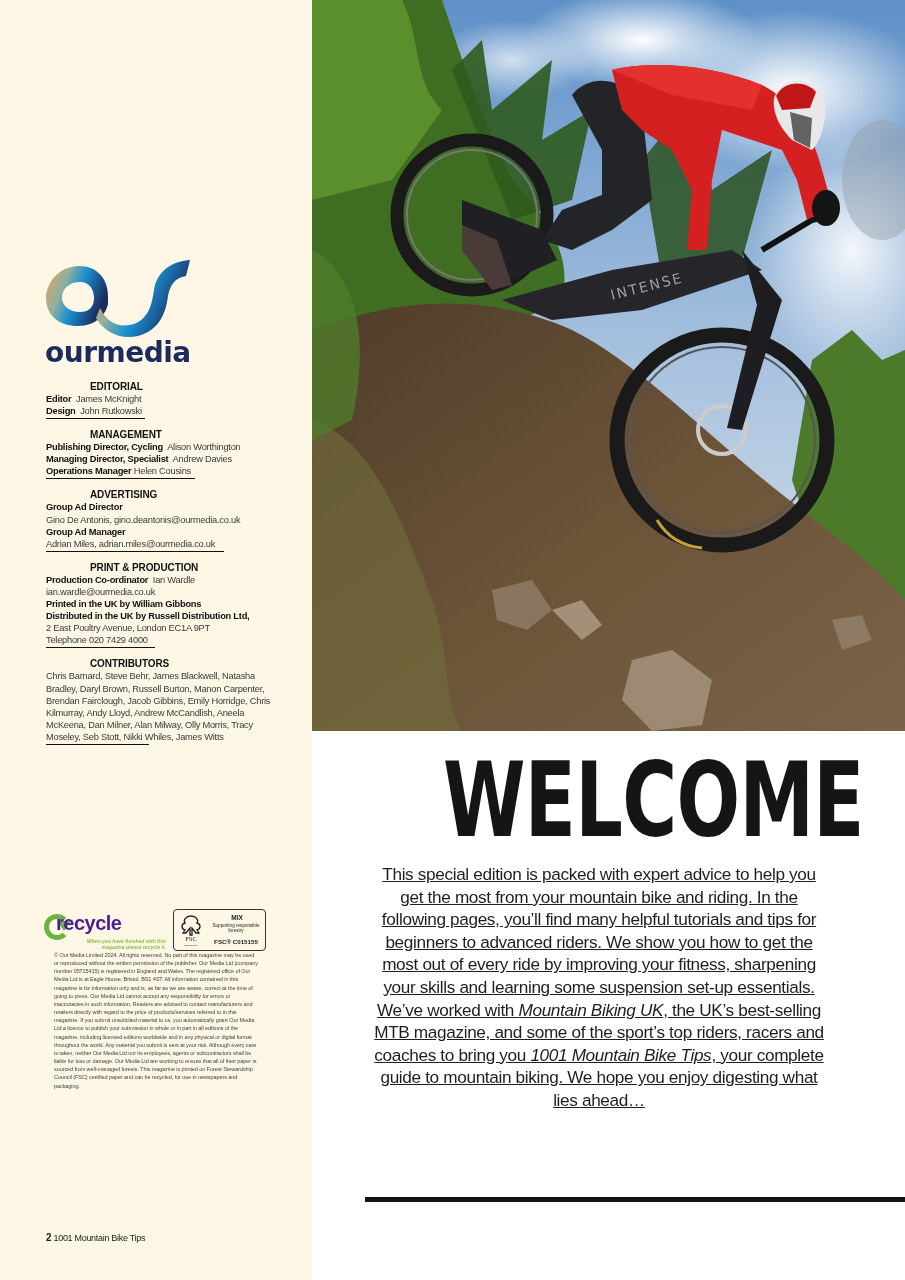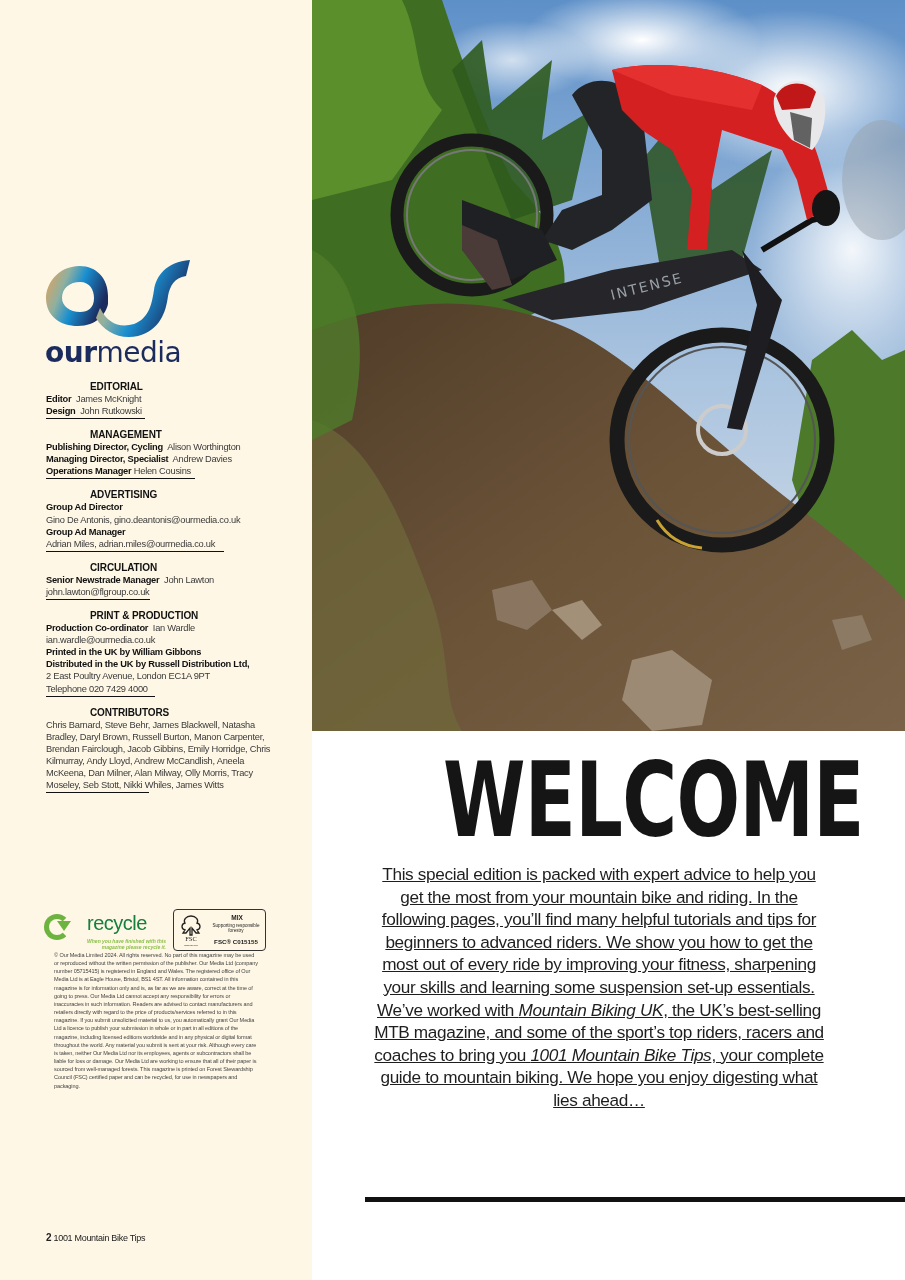--- a/index.html
+++ b/index.html
@@ -11,43 +11,43 @@
     position: absolute; left: 0; top: 0; width: 312px; height: 1280px;
     background: #fef7e6;
   }
   .logo { position: absolute; left: 42px; top: 256px; width: 152px; height: 112px; }
   .logo-word {
     position: absolute; left: 45px; top: 336px;
     font-family: "DejaVu Sans", sans-serif; font-size: 28px; letter-spacing: -0.5px;
     color: #1b2b5e; line-height: 34px;
   }
   .logo-word b { font-weight: 900; }
-  .logo-word span { font-weight: 400; }
+  .logo-word span { font-weight: 700; }
 
   .credits {
     position: absolute; left: 46px; top: 381px; width: 230px;
     font-family: "Liberation Sans", sans-serif; font-size: 9.3px; line-height: 12.1px;
     color: #3a3a3a; letter-spacing: -0.25px;
   }
   .block { margin-bottom: 10px; }
   .block .rule { display: block; height: 1px; background: #111; margin-top: 1px; }
   .block h3 {
     font-size: 10px; font-weight: bold; color: #111; letter-spacing: -0.1px; line-height: 12px; margin-left: 44px;
   }
   .line { white-space: nowrap; }
   .line b { color: #111; font-weight: bold; }
   .contrib { white-space: normal; }
 
   .eco { position: absolute; left: 44px; top: 908px; width: 225px; height: 44px; }
   .recycle {
     position: absolute; left: 0; top: 2px; width: 120px; height: 40px;
   }
   .recycle-word {
-    position: absolute; left: 43px; top: 2px; font-size: 20px; font-weight: normal;
-    color: #15803d; letter-spacing: -0.5px;
+    position: absolute; left: 12px; top: 2px; font-size: 20px; font-weight: bold;
+    color: #4c1d95; letter-spacing: -0.5px;
   }
   .recycle-sub {
     position: absolute; left: 32px; top: 28px; width: 90px; font-size: 5px; line-height: 6px;
     color: #8cc04a; font-style: italic; text-align: right; font-weight: bold;
   }
   .recycle-icon {
     position: absolute; left: 0; top: 4px; width: 26px; height: 26px;
     border: 5px solid #6db33f; border-radius: 50%; border-right-color: transparent;
   }
   .recycle-arrow {
@@ -137,26 +137,20 @@
 
     <div class="block">
       <h3>ADVERTISING</h3>
       <div class="line"><b>Group Ad Director</b></div>
       <div class="line">Gino De Antonis, gino.deantonis@ourmedia.co.uk</div>
       <div class="line"><b>Group Ad Manager</b></div>
       <div class="line">Adrian Miles, adrian.miles@ourmedia.co.uk</div>
       <span class="rule" style="width:178px"></span>
     </div>
 
-    <div class="block">
-      <h3>CIRCULATION</h3>
-      <div class="line"><b>Senior Newstrade Manager</b>&nbsp; <span>John Lawton</span></div>
-      <div class="line">john.lawton@flgroup.co.uk</div>
-      <span class="rule" style="width:104px"></span>
-    </div>
 
     <div class="block">
       <h3>PRINT &amp; PRODUCTION</h3>
       <div class="line"><b>Production Co-ordinator</b>&nbsp; <span>Ian Wardle</span></div>
       <div class="line">ian.wardle@ourmedia.co.uk</div>
       <div class="line"><b>Printed in the UK by William Gibbons</b></div>
       <div class="line"><b>Distributed in the UK by Russell Distribution Ltd,</b></div>
       <div class="line">2 East Poultry Avenue, London EC1A 9PT</div>
       <div class="line">Telephone 020 7429 4000</div>
       <span class="rule" style="width:109px"></span>

